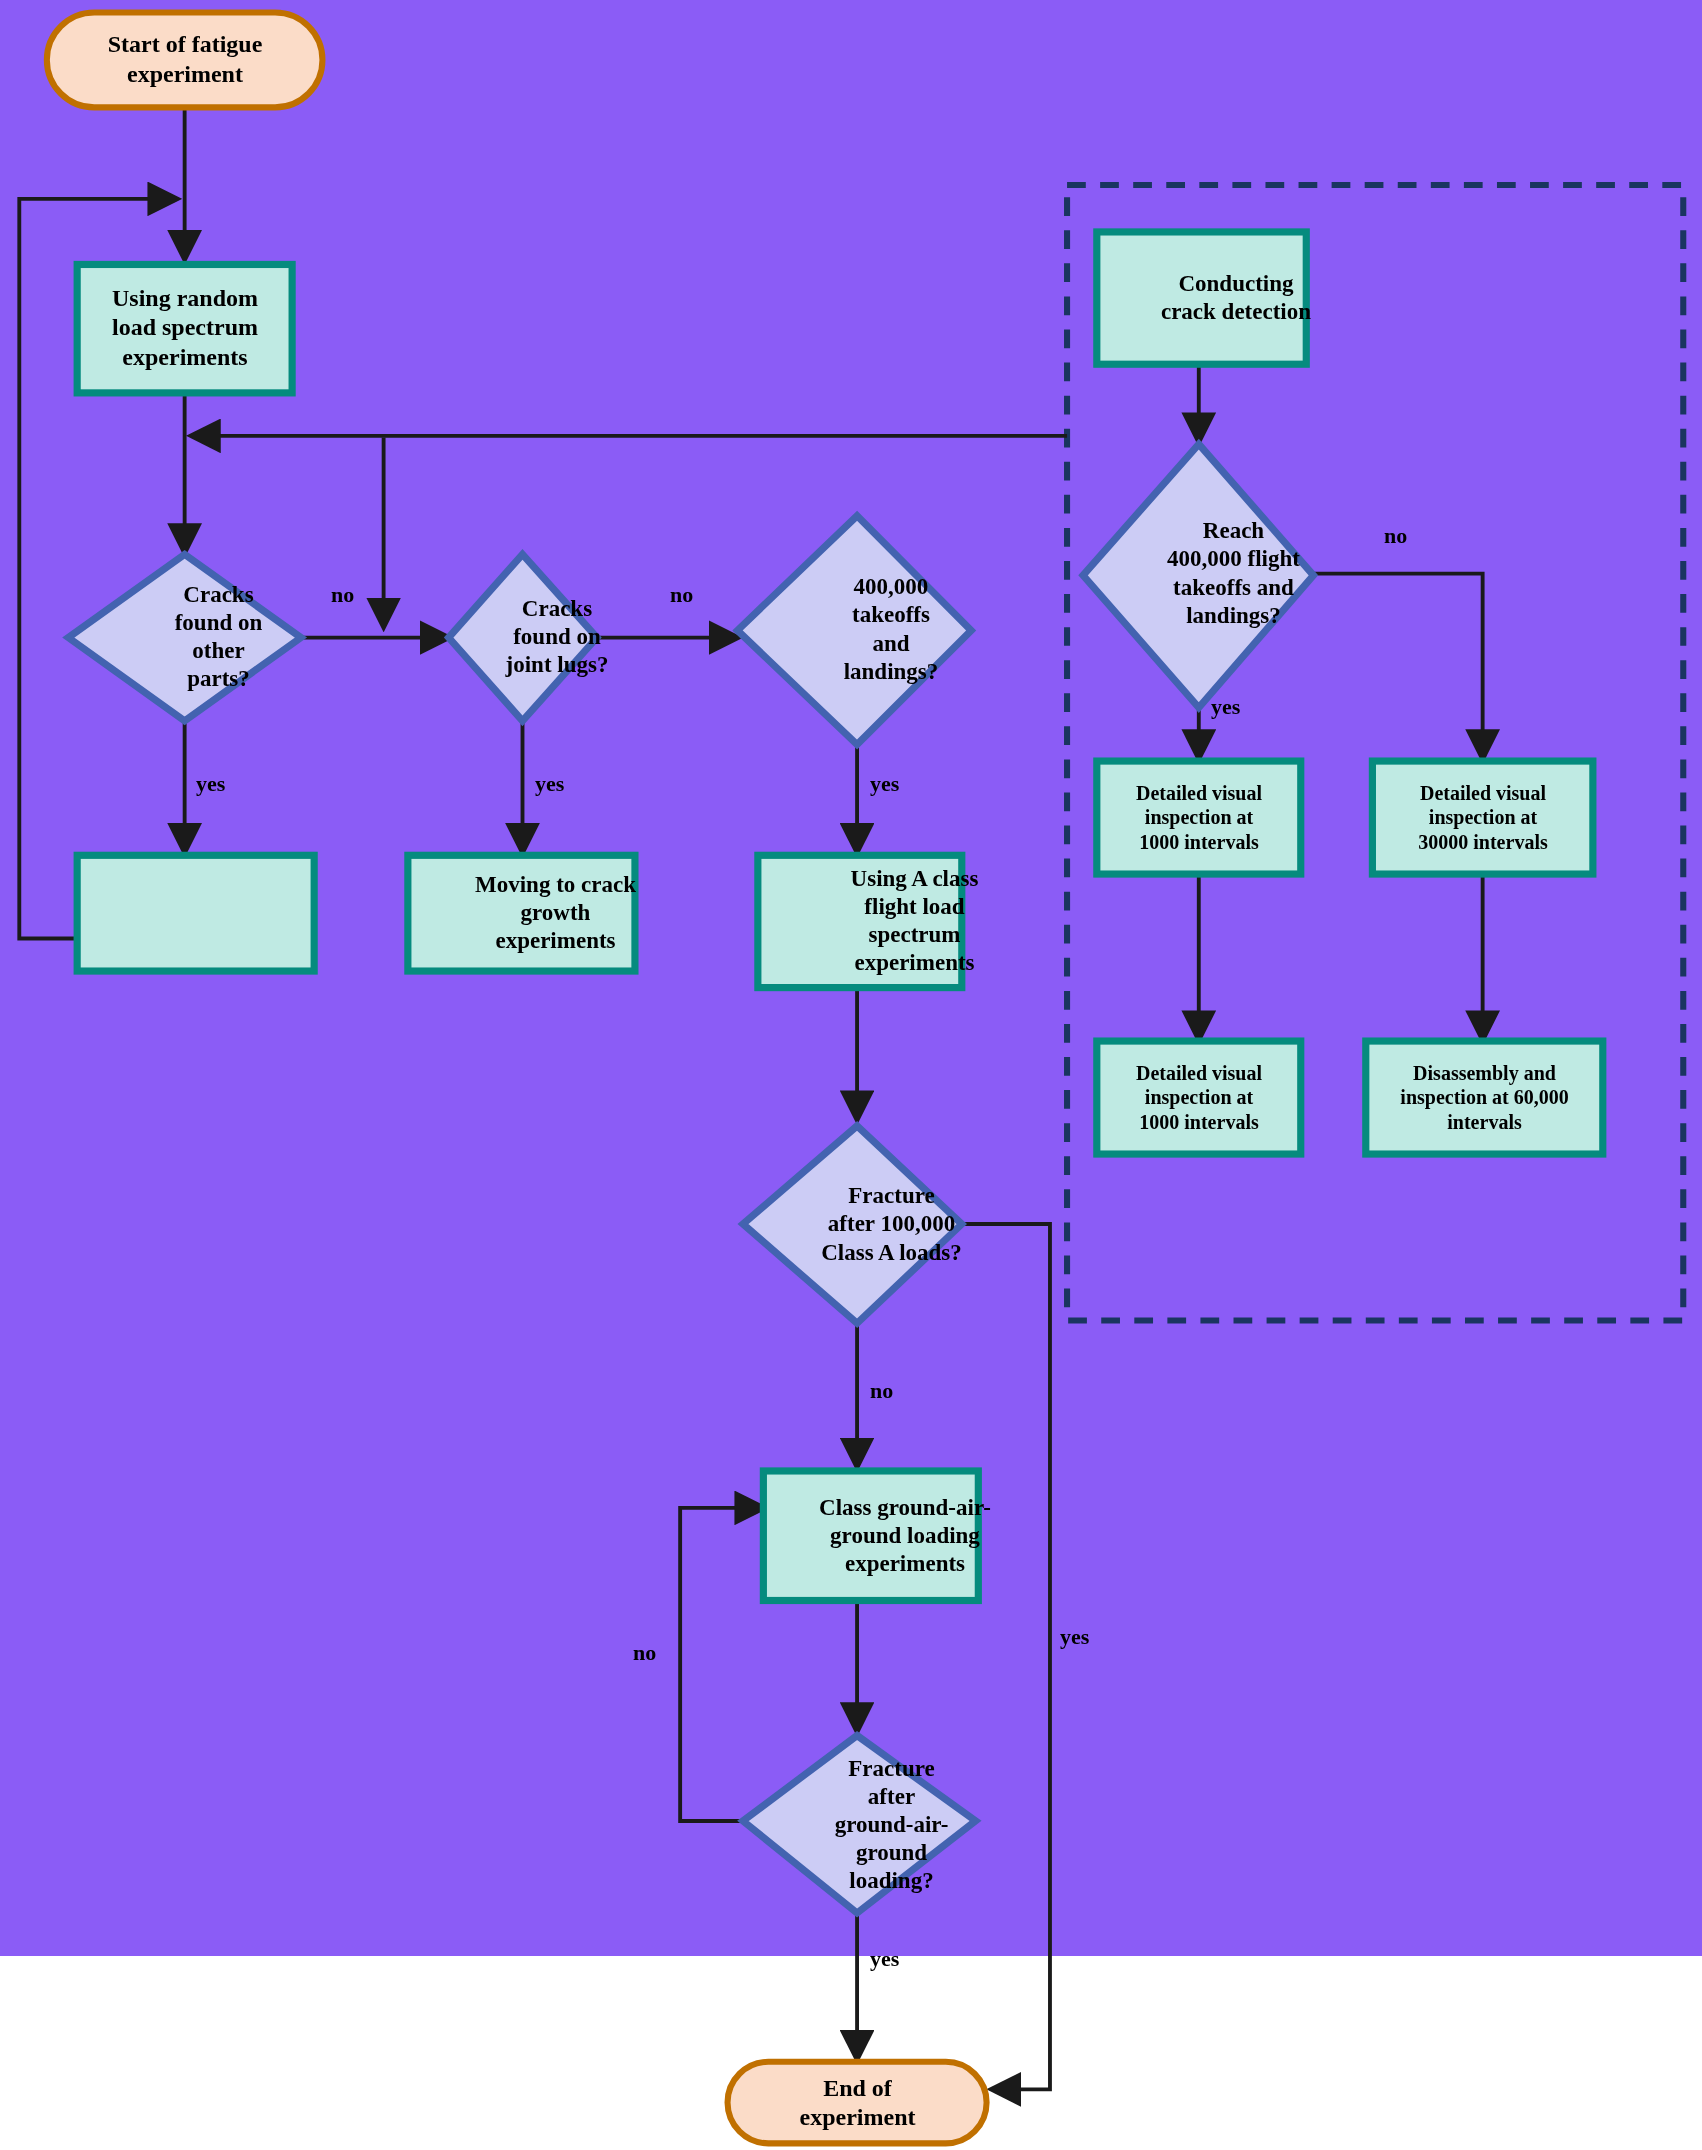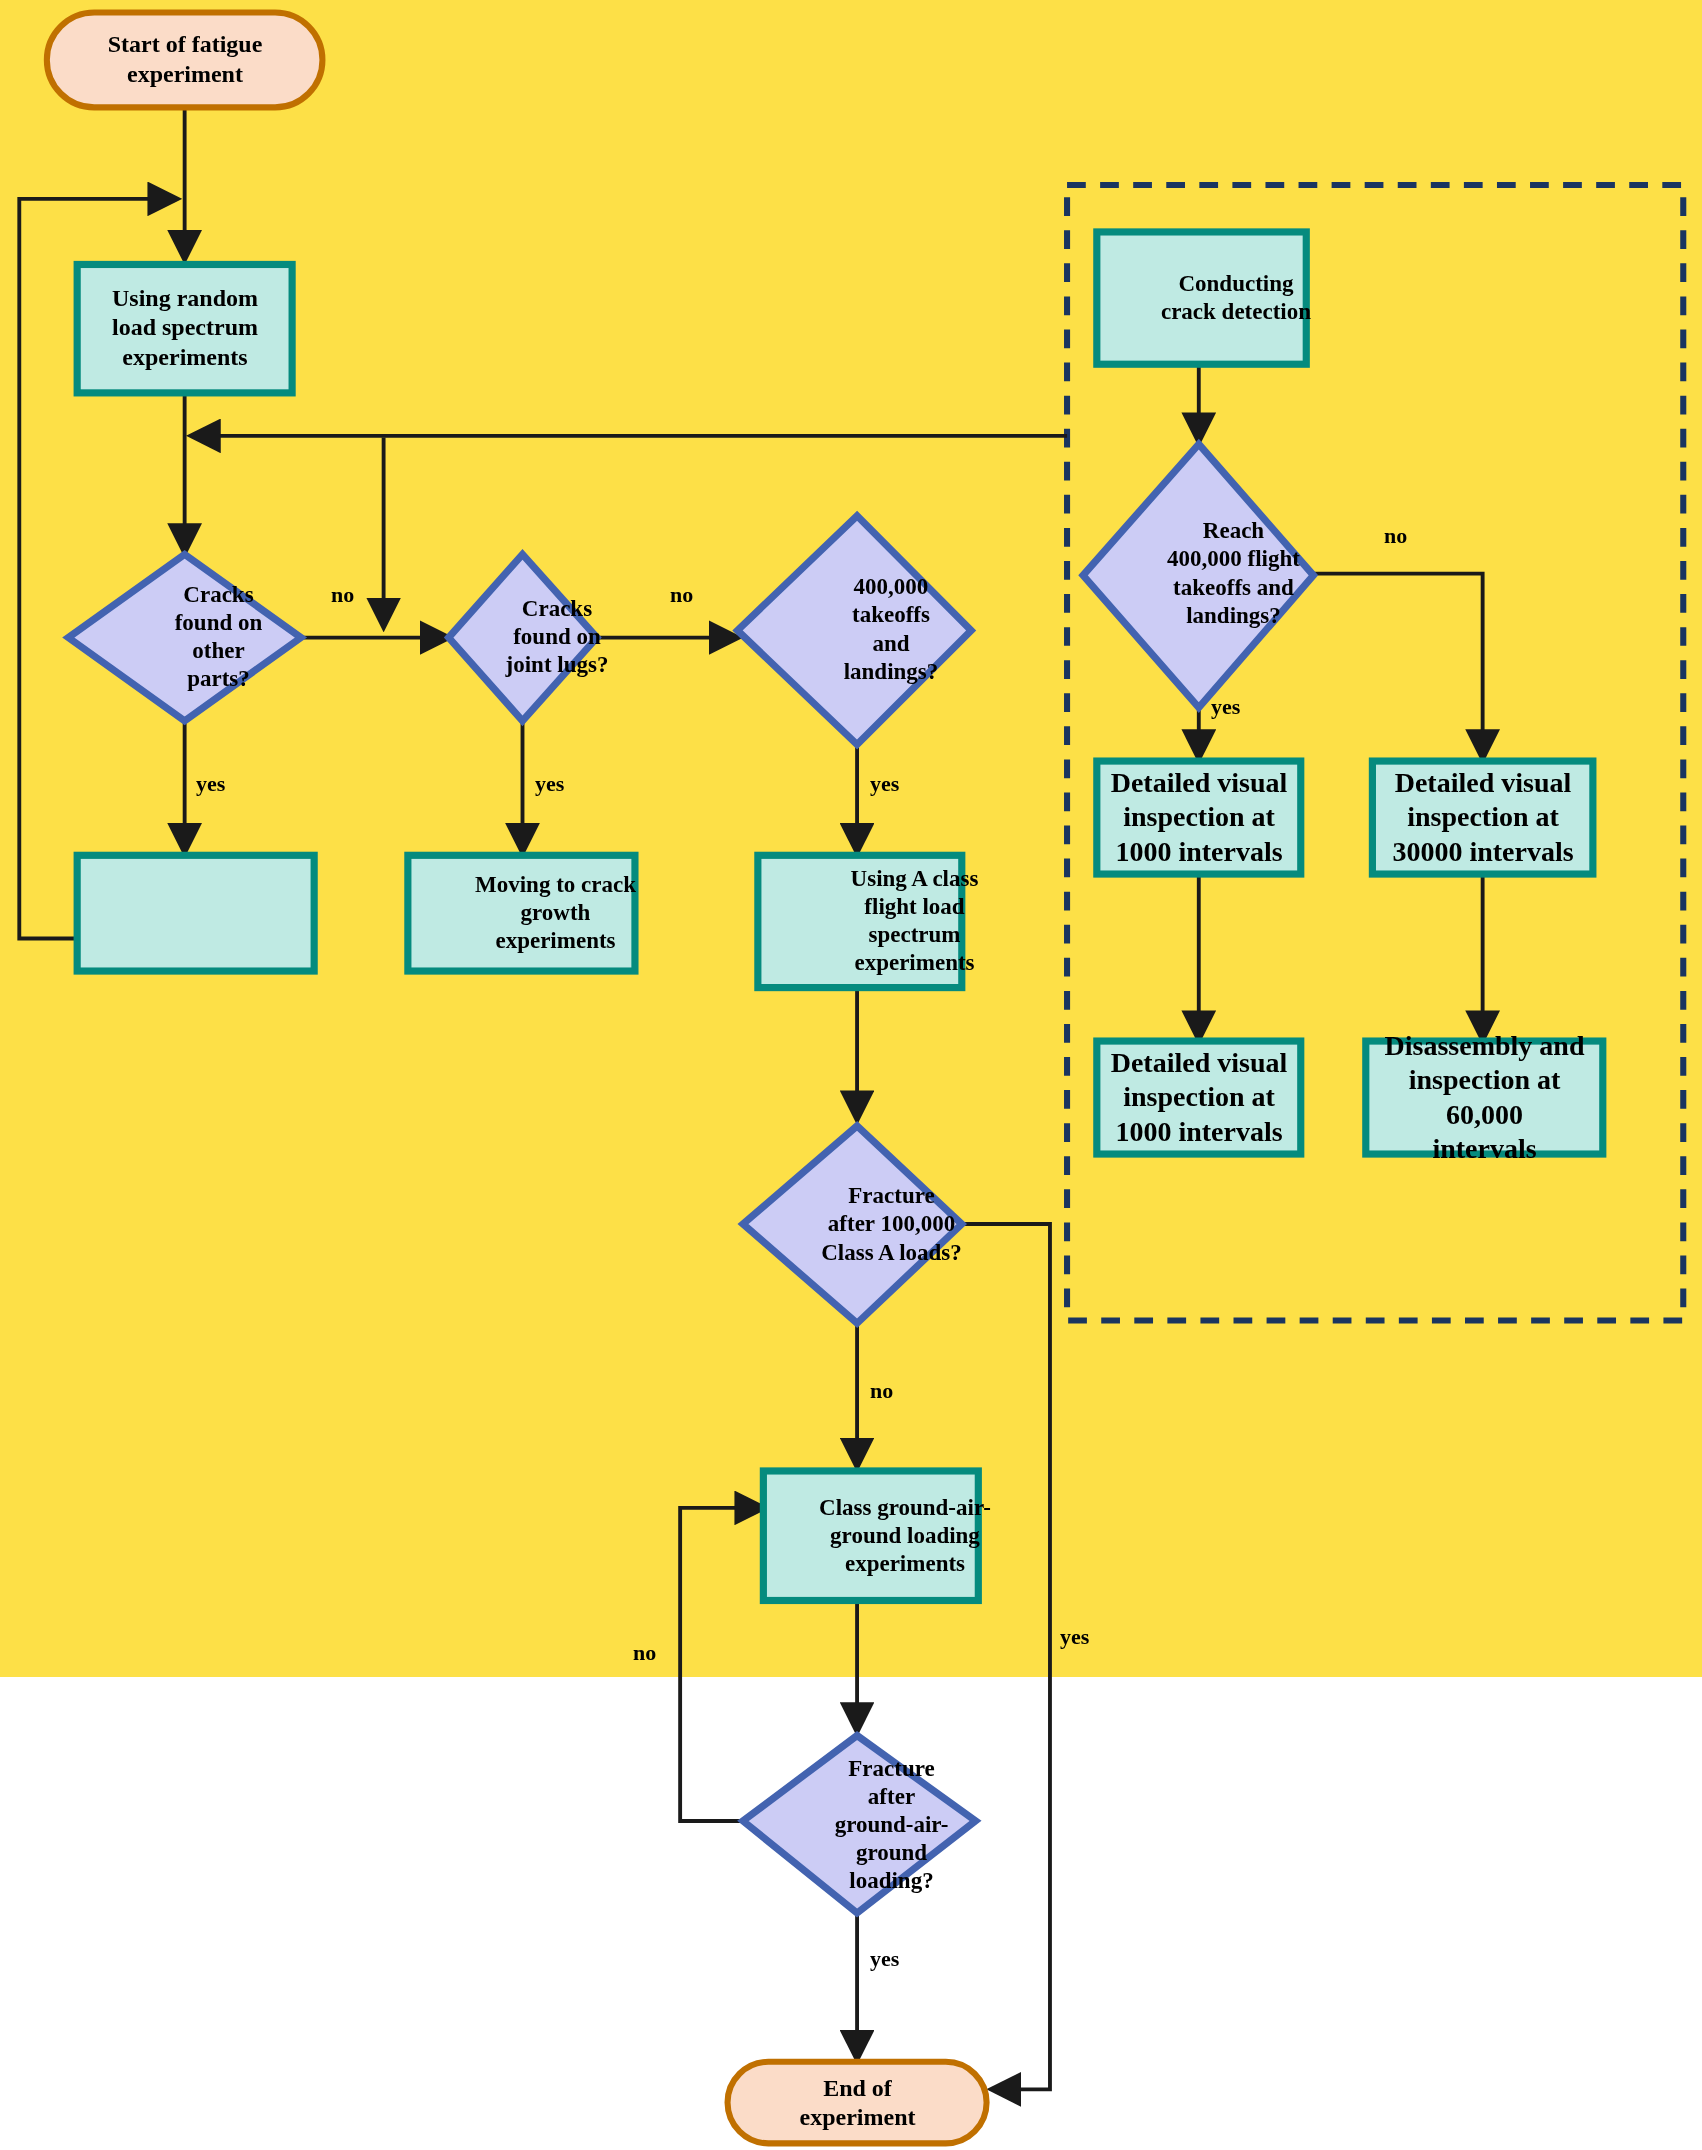--- a/index.html
+++ b/index.html
@@ -10,22 +10,22 @@
   }
   body {
     width: 1702px;
     height: 2151px;
     font-family: "Liberation Serif", "DejaVu Serif", serif;
     overflow: hidden;
   }
   #flowchart-root {
     position: relative;
     width: 1702px;
-    height: 1677px;
-    background: #fde047;
+    height: 1956px;
+    background: #8b5cf6;
     text-decoration: underline;
   }
   svg#flow-svg {
     position: absolute;
     left: 0;
     top: 0;
     width: 1702px;
     height: 2151px;
   }
   .node-label {
@@ -44,21 +44,21 @@
   .edge-label {
     position: absolute;
     font-family: "Liberation Serif", "DejaVu Serif", serif;
     font-weight: bold;
     font-size: 22px;
     color: #000000;
     white-space: nowrap;
   }
   .fs-44 { font-size: 24px; }
   .fs-42 { font-size: 23px; padding-left: 34px; }
-  .fs-40 { font-size: 28px; }
+  .fs-40 { font-size: 20px; }
 </style>
 </head>
 <body>
 
 <div id="flowchart-root">
 
   <svg id="flow-svg" viewBox="0 0 3088 3901" xmlns="http://www.w3.org/2000/svg">
     <defs>
       <marker id="arrow" viewBox="0 0 12 12" refX="10" refY="6" markerWidth="9" markerHeight="9" orient="auto-start-reverse">
         <path d="M 0 0 L 12 6 L 0 12 z" fill="#1a1a1a"></path>

